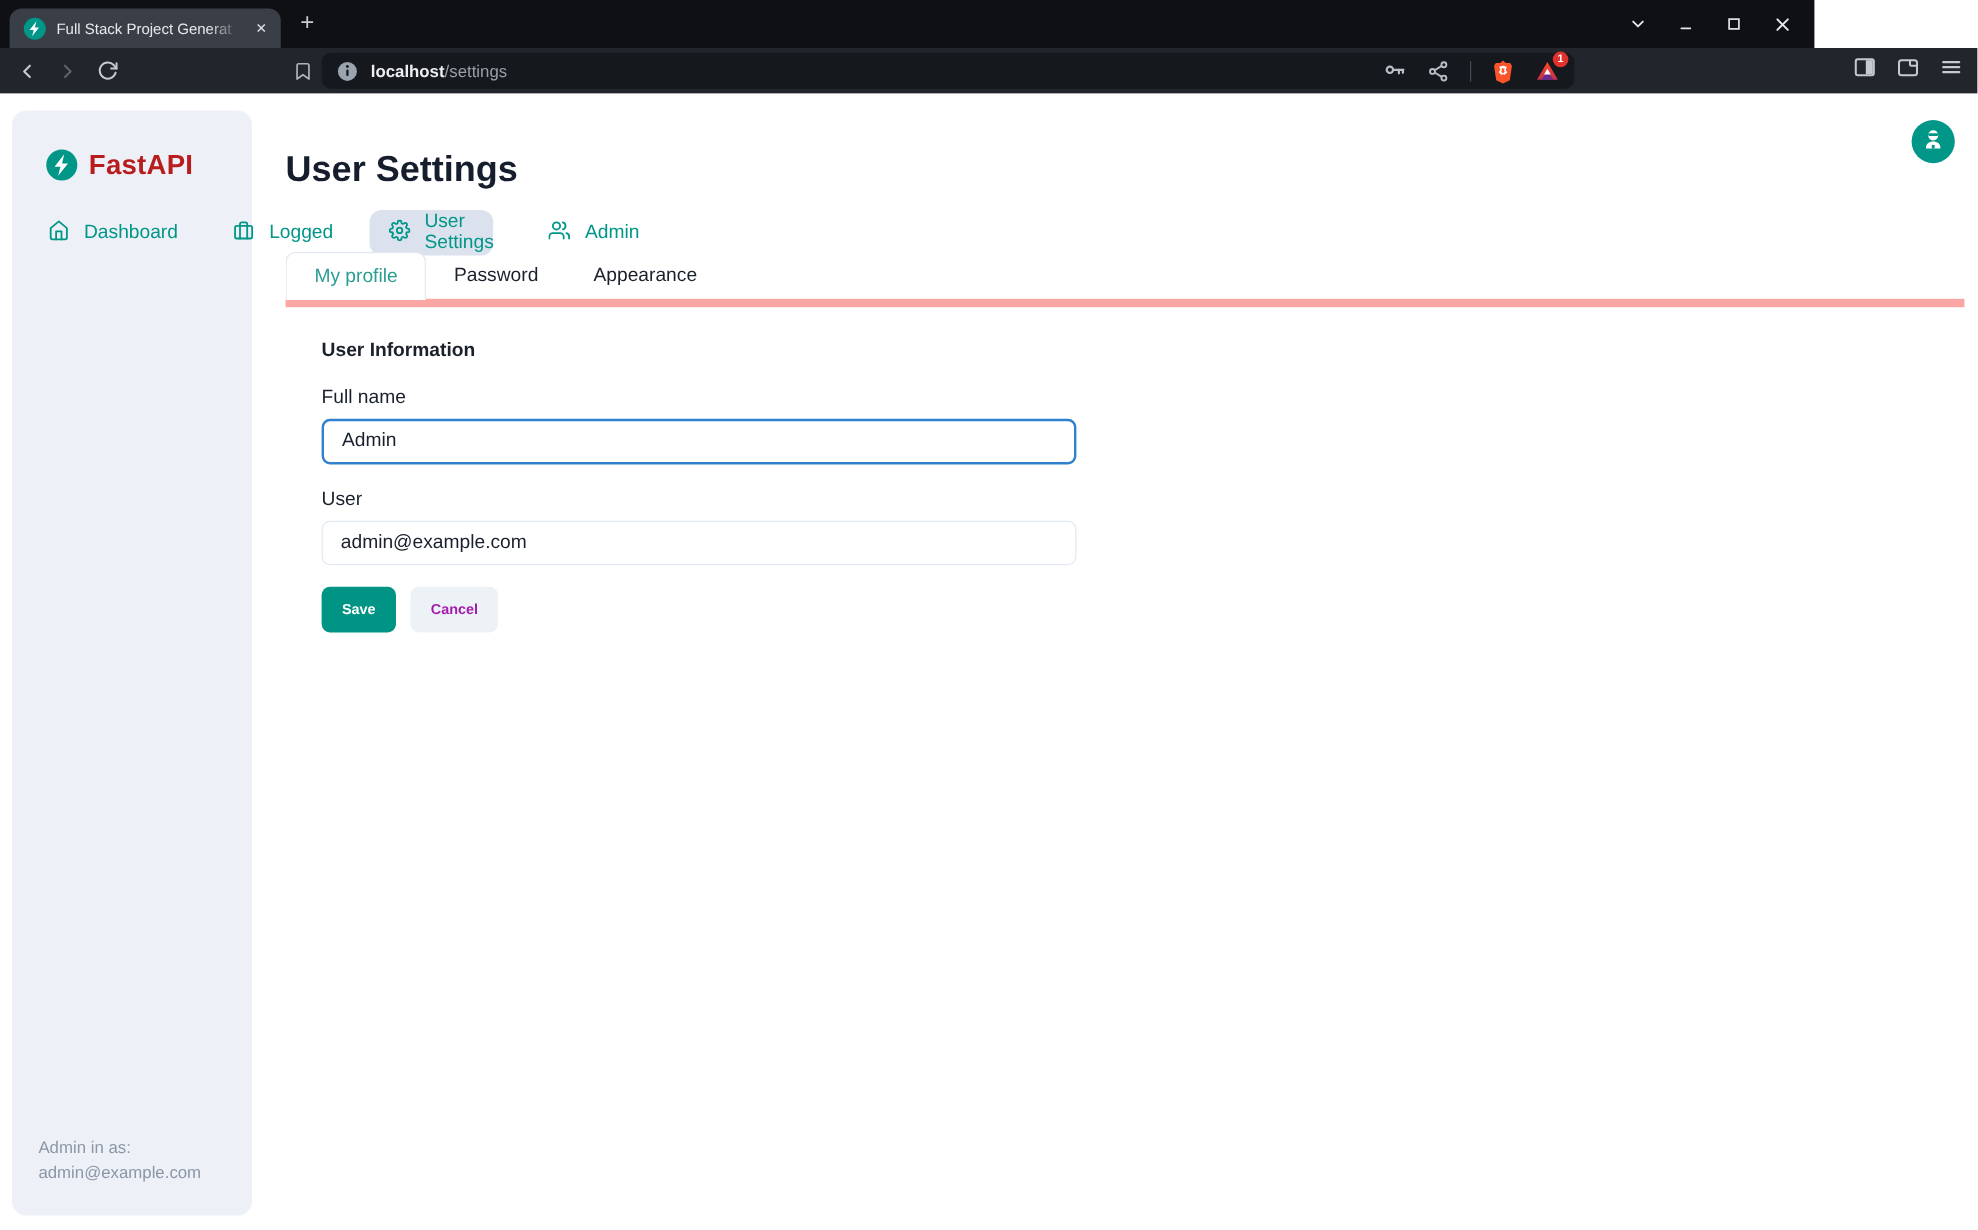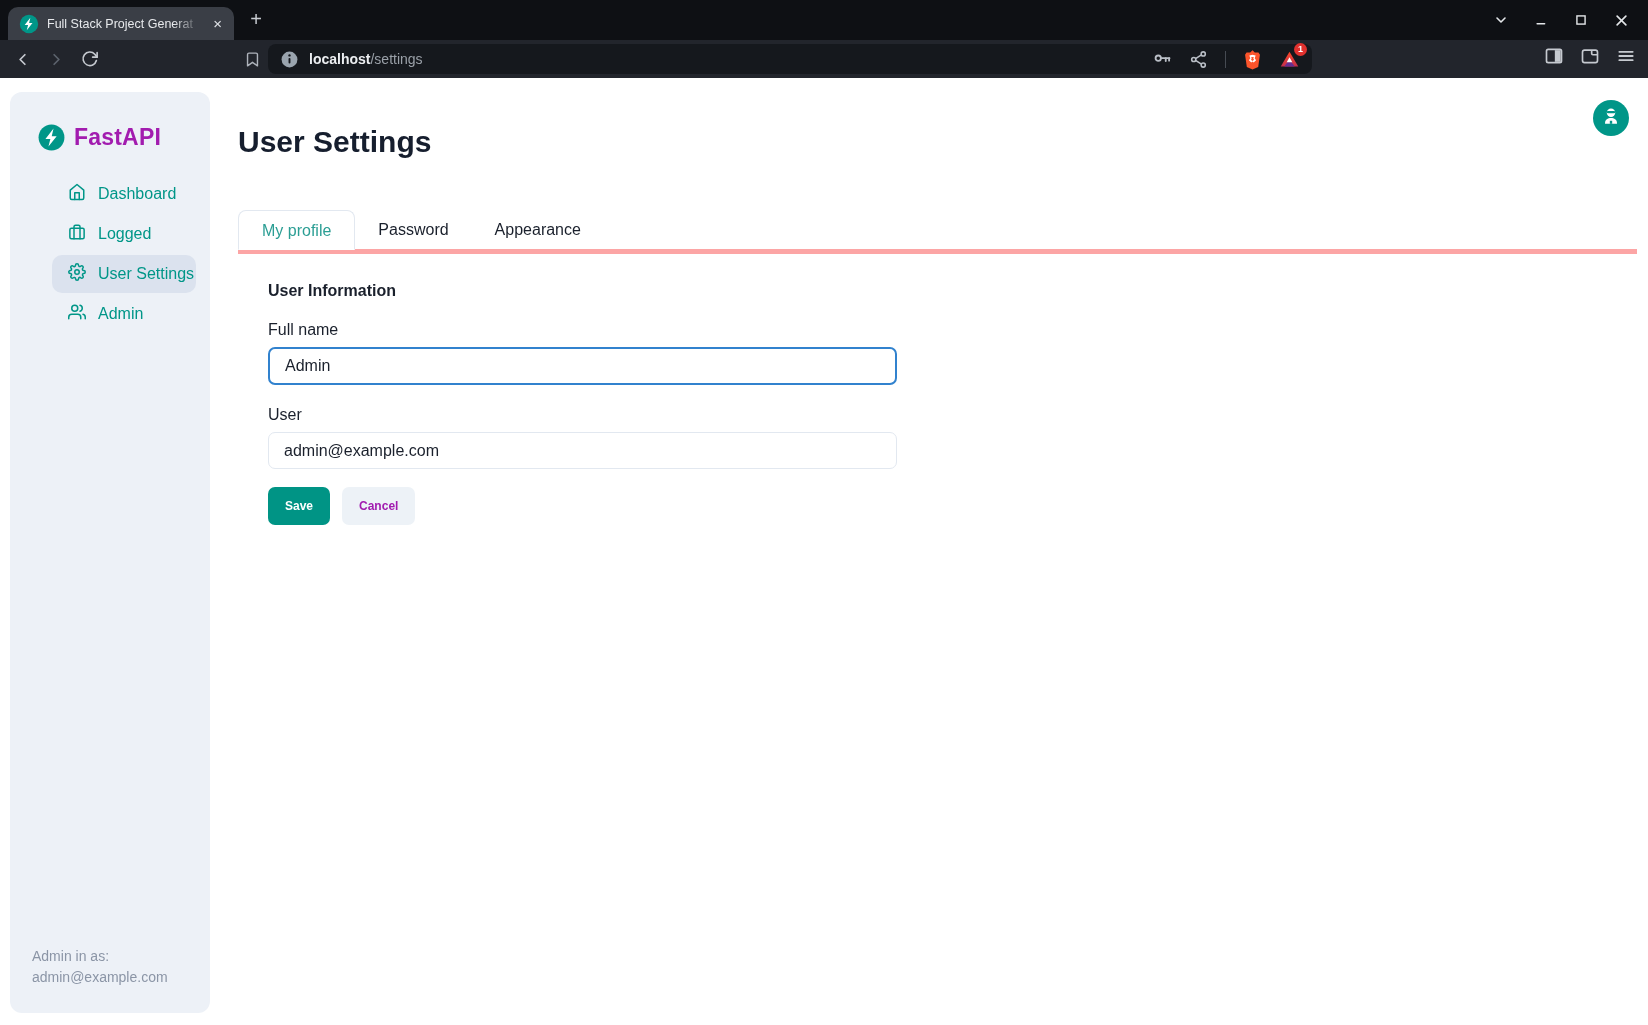--- a/index.html
+++ b/index.html
@@ -6,21 +6,21 @@
   html,body { width:1648px; height:1025px; }
   body {
     font-family: "Liberation Sans", sans-serif;
     position: relative;
     overflow: hidden;
     background: #ffffff;
   }
 
   
   .titlebar {
-    position:absolute; left:0; top:0; width:1648px; height:40px;
+    position:absolute; left:0; top:0; width:1512px; height:40px;
     background:#0e1014;
   }
   .tab {
     position:absolute; left:8px; top:7px; width:226px; height:33px;
     background:#3a3e46; border-radius:10px 10px 0 0;
     display:flex; align-items:center; gap:8px; padding:0 8px 0 11px;
   }
   .tab-favicon { width:20px; height:20px; flex:0 0 auto; }
   .tab-title {
     flex:1; color:#e7e9ec; font-size:12.5px; white-space:nowrap; overflow:hidden;
@@ -70,41 +70,41 @@
 
   
   .page { position:absolute; left:0; top:78px; width:1648px; height:947px; background:#ffffff; }
 
   .sidebar {
     position:absolute; left:10px; top:14px; width:200px; height:921px;
     background:#edf1f7; border-radius:12px;
   }
   .logo-row { display:flex; align-items:center; gap:9px; padding:32px 0 0 28px; }
   .logo-mark { width:27px; height:27px; }
-  .logo-text { font-size:23px; font-weight:700; color:#a21caf; letter-spacing:.2px; }
-  .nav-list { margin-top:24px; display:flex; flex-direction:column; gap:2px;padding-left:28px; }
+  .logo-text { font-size:23px; font-weight:700; color:#b91c1c; letter-spacing:.2px; }
+  .nav-list { margin-top:24px; display:flex; flex-direction:row; gap:2px; }
   .nav-item {
     display:flex; align-items:center; gap:12px; height:38px;
     margin:0 14px; padding-left:16px; border-radius:10px;
     color:#009688; font-size:16px; cursor:pointer;
   }
   .nav-item.active { background:#dbe2ee; }
   .nav-item svg { flex:0 0 auto; }
   .sidebar-footer { position:absolute; left:22px; bottom:24px; color:#8b95a6; font-size:14px; line-height:1.55; }
 
   .main { position:absolute; left:238px; top:0; width:1399px; }
   .page-title { margin-top:47px; font-size:30px; font-weight:700; color:#161e2e; }
 
   .avatar-fab {
     position:absolute; right:19px; top:22px; width:36px; height:36px;
     border-radius:50%; background:#009688; display:flex; align-items:center; justify-content:center;
     cursor:pointer;
   }
 
-  .tabs-row { margin-top:51px; border-bottom:5px solid #fca5a5; display:flex; }
+  .tabs-row { margin-top:51px; border-bottom:7px solid #fca5a5; display:flex; }
   .tab-item {
     height:40px; line-height:40px; padding:0 23px; font-size:16px; color:#1a202c;
     cursor:pointer; margin-bottom:-1px;
   }
   .tab-item.active {
     color:#2b9e94; background:#fff;
     border:1px solid #e2e8f0; border-bottom:1px solid #ffffff;
     border-radius:8px 8px 0 0;
   }
 

